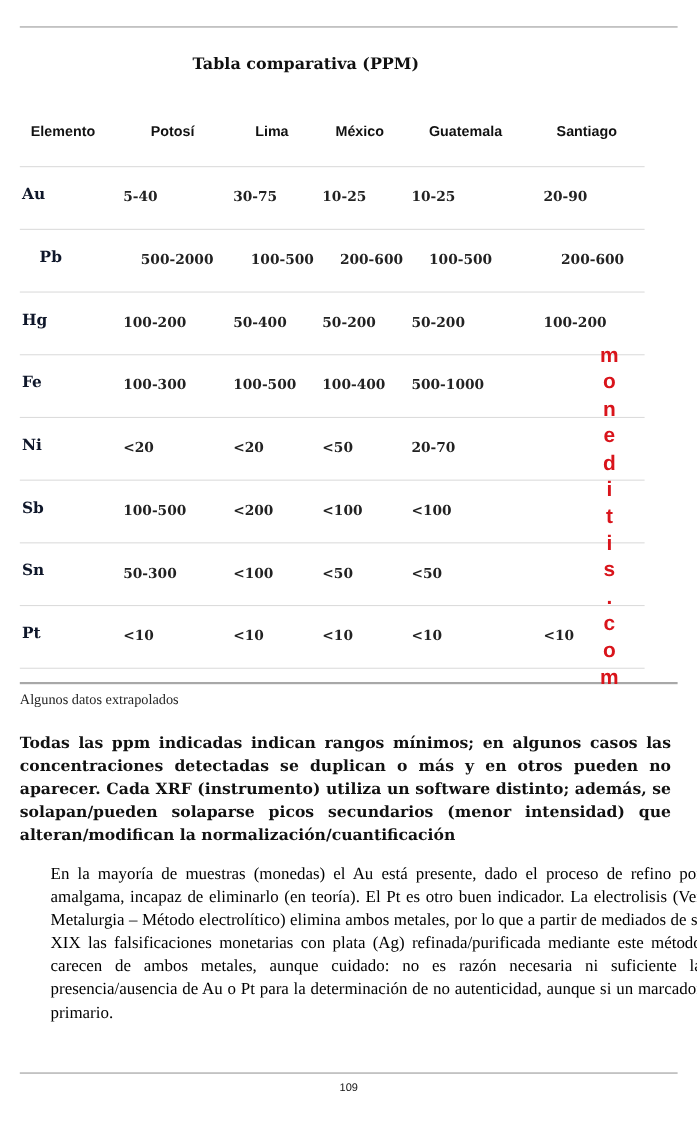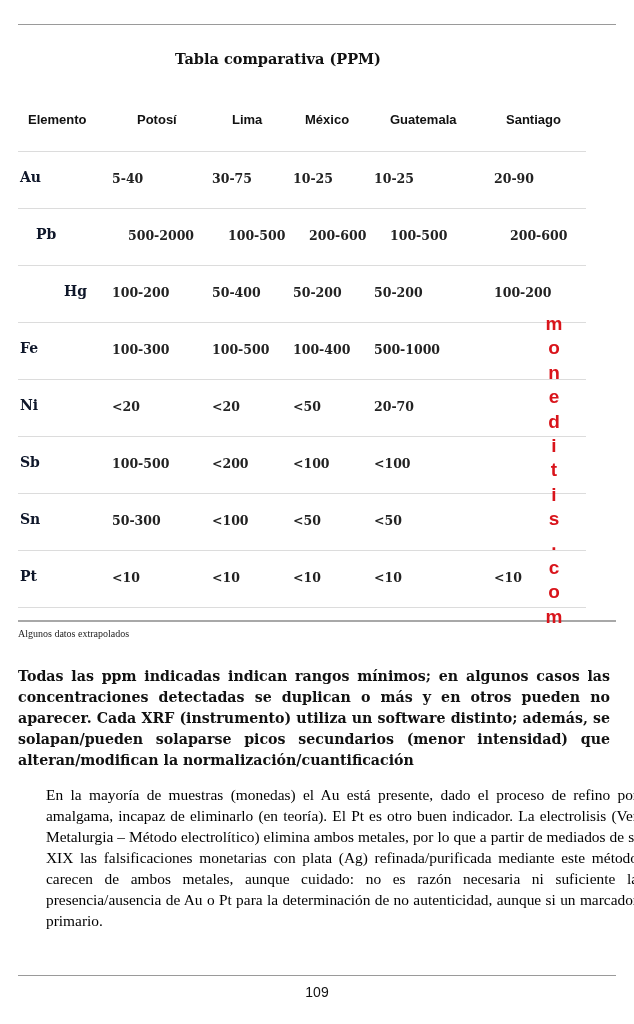--- a/index.html
+++ b/index.html
@@ -9,30 +9,30 @@
              font-family: "DejaVu Serif", serif; font-weight: bold; font-size: 14.5px; color: #111; }
     .thead { position: absolute; top: 112px; left: 0; width: 628px; height: 20px;
              font-family: Liberation Sans, sans-serif; font-weight: bold; font-size: 13px; }
     .thead span { position: absolute; white-space: nowrap; }
     .row-line { position: absolute; left: 18px; width: 568px; height: 1px; background: #dcdcdc; }
     .row { position: absolute; left: 0; width: 634px; height: 20px;
            font-family: "DejaVu Serif", serif; font-size: 12.5px; color: #222; }
     .row span { position: absolute; white-space: nowrap; font-weight: bold; }
     .row .el { font-weight: bold; font-size: 14px; color: #0f172a; }
     .rule-bottom-table { position: absolute; left: 18px; right: 18px; top: 620px; height: 2px; background: #a8a8a8; }
-    .note { position: absolute; left: 18px; top: 628px; font-family: "Liberation Serif", serif; font-size: 10px; color: #222; }
+    .note { position: absolute; left: 18px; top: 628px; font-family: "Liberation Serif", serif; font-size: 13px; color: #222; }
     .bold-para { position: absolute; left: 18px; width: 592px; top: 666px;
                  font-family: "DejaVu Serif", serif; font-weight: bold; font-size: 14.2px; line-height: 21px;
                  text-align: justify; color: #111; }
     .para { position: absolute; left: 18px; width: 592px; top: 784px;
             font-family: "Liberation Serif", serif; font-size: 15.4px; line-height: 21px;
             text-align: justify; color: #000000; margin-left: 28px; }
     .rule-footer { position: absolute; left: 18px; right: 18px; top: 975px; height: 1px; background: #9a9a9a; }
     .page-num { position: absolute; left: 0; width: 634px; top: 984px; text-align: center;
-                font-family: "Liberation Sans", sans-serif; font-size: 14px; color: #111; }
+                font-family: "Liberation Sans", sans-serif; font-size: 10px; color: #111; }
     .watermark { position: absolute; left: 544px; top: 312px; width: 20px;
                  font-family: "Liberation Sans", sans-serif; font-weight: bold; font-size: 19px;
                  color: #d9141b; line-height: 24.4px; text-align: center; }
     .watermark span { display: block; }
   </style>
 </head>
 <body>
 
 <div class="rule-top"></div>
 
@@ -62,21 +62,21 @@
     <div class="row" style="top: 227px; margin-left: 16px;">
       <span class="el" style="left: 20px; top: -1px;">Pb</span>
       <span style="left: 112px; top: 1px;">500-2000</span>
       <span style="left: 212px; top: 1px;">100-500</span>
       <span style="left: 293px; top: 1px;">200-600</span>
       <span style="left: 374px; top: 1px;">100-500</span>
       <span style="left: 494px; top: 1px;">200-600</span>
     </div>
     <div class="row-line" style="top: 265px;"></div>
     <div class="row" style="top: 284px;">
-      <span class="el" style="left: 20px; top: -1px; margin-left: 44px;">Hg</span>
+      <span class="el" style="left: 20px; top: -1px;">Hg</span>
       <span style="left: 112px; top: 1px;">100-200</span>
       <span style="left: 212px; top: 1px;">50-400</span>
       <span style="left: 293px; top: 1px;">50-200</span>
       <span style="left: 374px; top: 1px;">50-200</span>
       <span style="left: 494px; top: 1px;">100-200</span>
     </div>
     <div class="row-line" style="top: 322px;"></div>
     <div class="row" style="top: 341px;">
       <span class="el" style="left: 20px; top: -1px;">Fe</span>
       <span style="left: 112px; top: 1px;">100-300</span>

